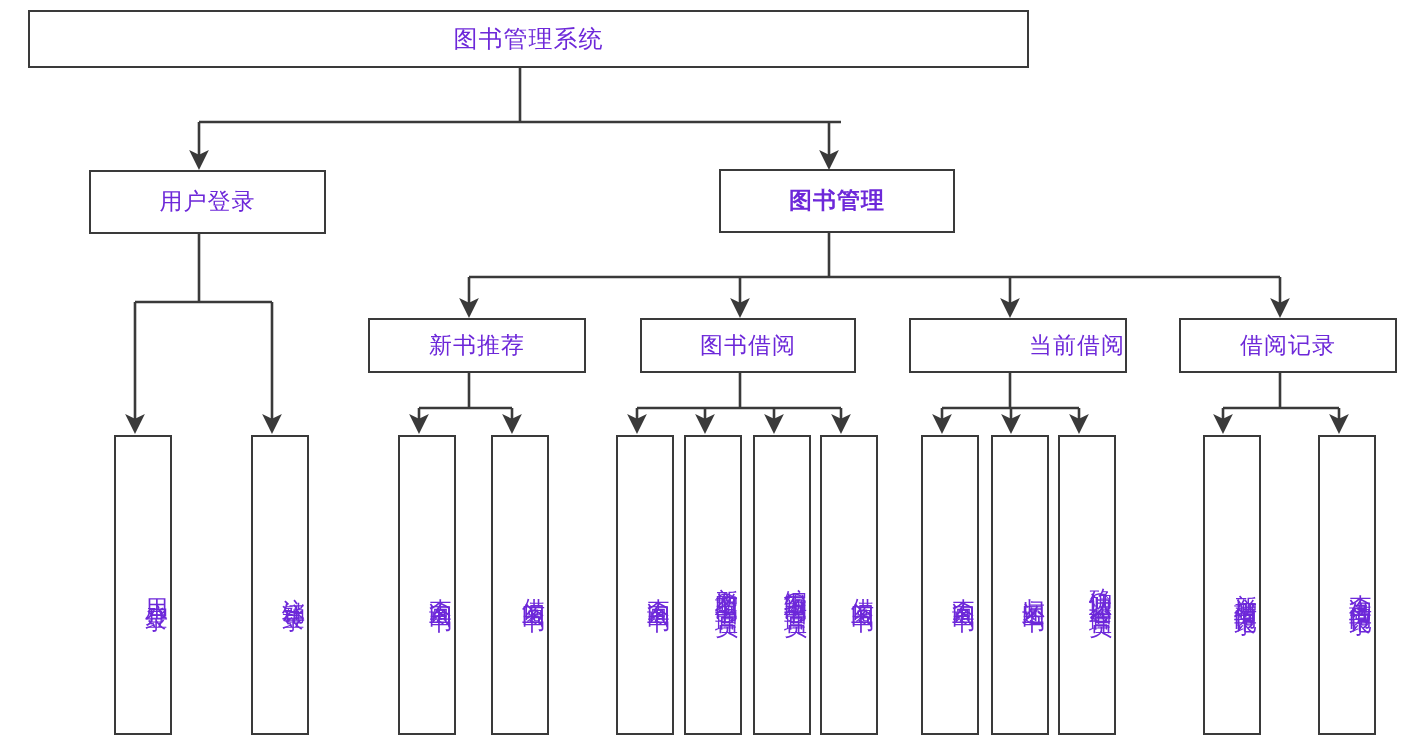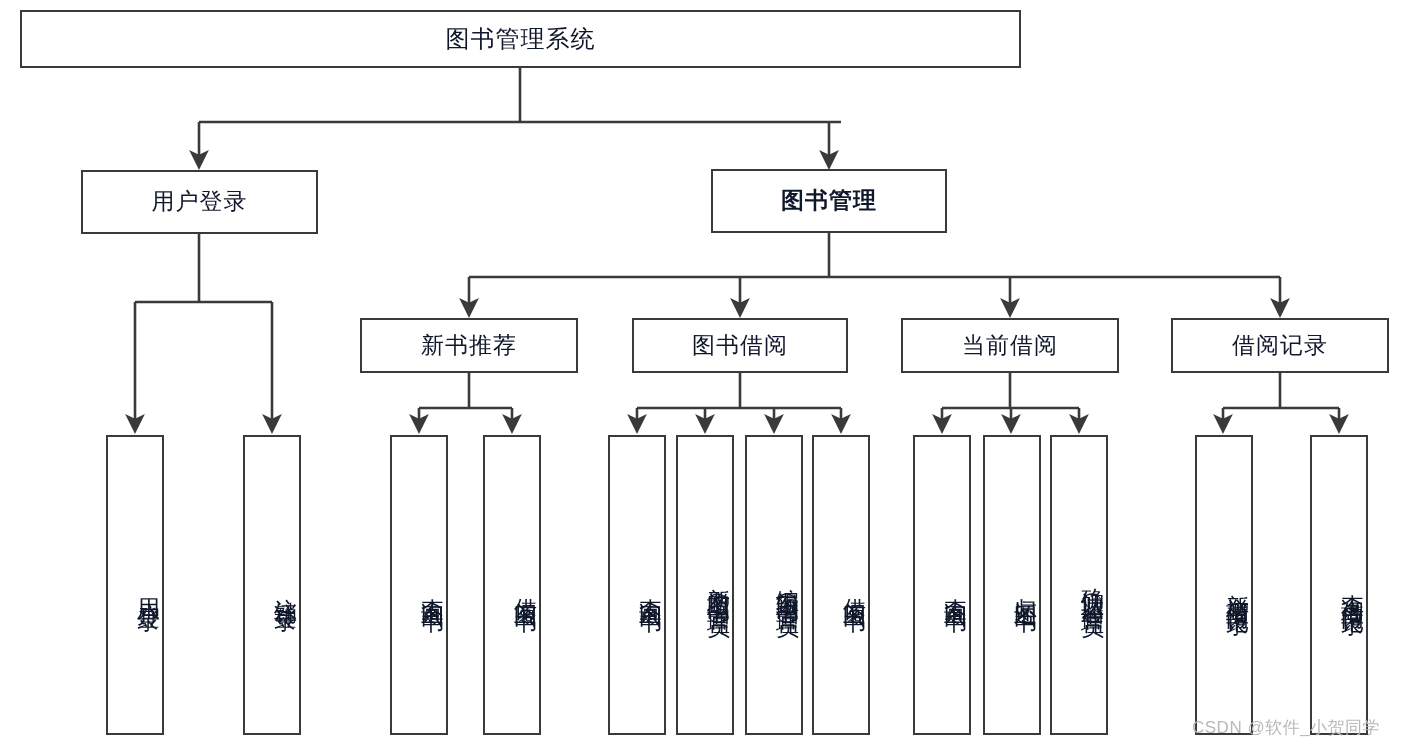--- a/index.html
+++ b/index.html
@@ -26,21 +26,22 @@
     pointer-events: none;
   }
   .node {
     position: absolute;
     box-sizing: border-box;
     background: #ffffff;
     border: 2.5px solid #3a3a3a;
     display: flex;
     align-items: center;
     justify-content: center;
-    color: #0f172a;
+    color: #6d28d9;
+    margin-left: 8px;
   }
   .node.horiz {
     font-size: 23px;
     letter-spacing: 1px;
     line-height: 1.2;
   }
   .node.vert {
     writing-mode: vertical-rl;
     text-orientation: upright;
     font-size: 23px;
@@ -132,21 +133,21 @@
   <div class="node horiz" style="left:711px; top:169px; width:236px; height:64px;font-weight:bold;">
     <span>图书管理</span>
   </div>
 
   <div class="node horiz" style="left:360px; top:318px; width:218px; height:55px;">
     <span>新书推荐</span>
   </div>
   <div class="node horiz" style="left:632px; top:318px; width:216px; height:55px;">
     <span>图书借阅</span>
   </div>
-  <div class="node horiz" style="left:901px; top:318px; width:218px; height:55px;">
+  <div class="node horiz" style="left:901px; top:318px; width:218px; height:55px;justify-content:flex-end;">
     <span>当前借阅</span>
   </div>
   <div class="node horiz" style="left:1171px; top:318px; width:218px; height:55px;text-align:right;">
     <span>借阅记录</span>
   </div>
 
   <div class="node vert" style="left:106px; top:435px; width:58px; height:300px;">
     <span class="vtext">用户登录</span>
   </div>
   <div class="node vert" style="left:243px; top:435px; width:58px; height:300px;">
@@ -183,15 +184,14 @@
     <span class="vtext">确认归还（管理员）</span>
   </div>
 
   <div class="node vert" style="left:1195px; top:435px; width:58px; height:300px;">
     <span class="vtext">新增借阅记录</span>
   </div>
   <div class="node vert" style="left:1310px; top:435px; width:58px; height:300px;">
     <span class="vtext">查询借阅记录</span>
   </div>
 
-  <div class="watermark" style="left:1192px; top:716px;">CSDN @软件_小贺同学</div>
 
 </div>
 
 </body></html>

